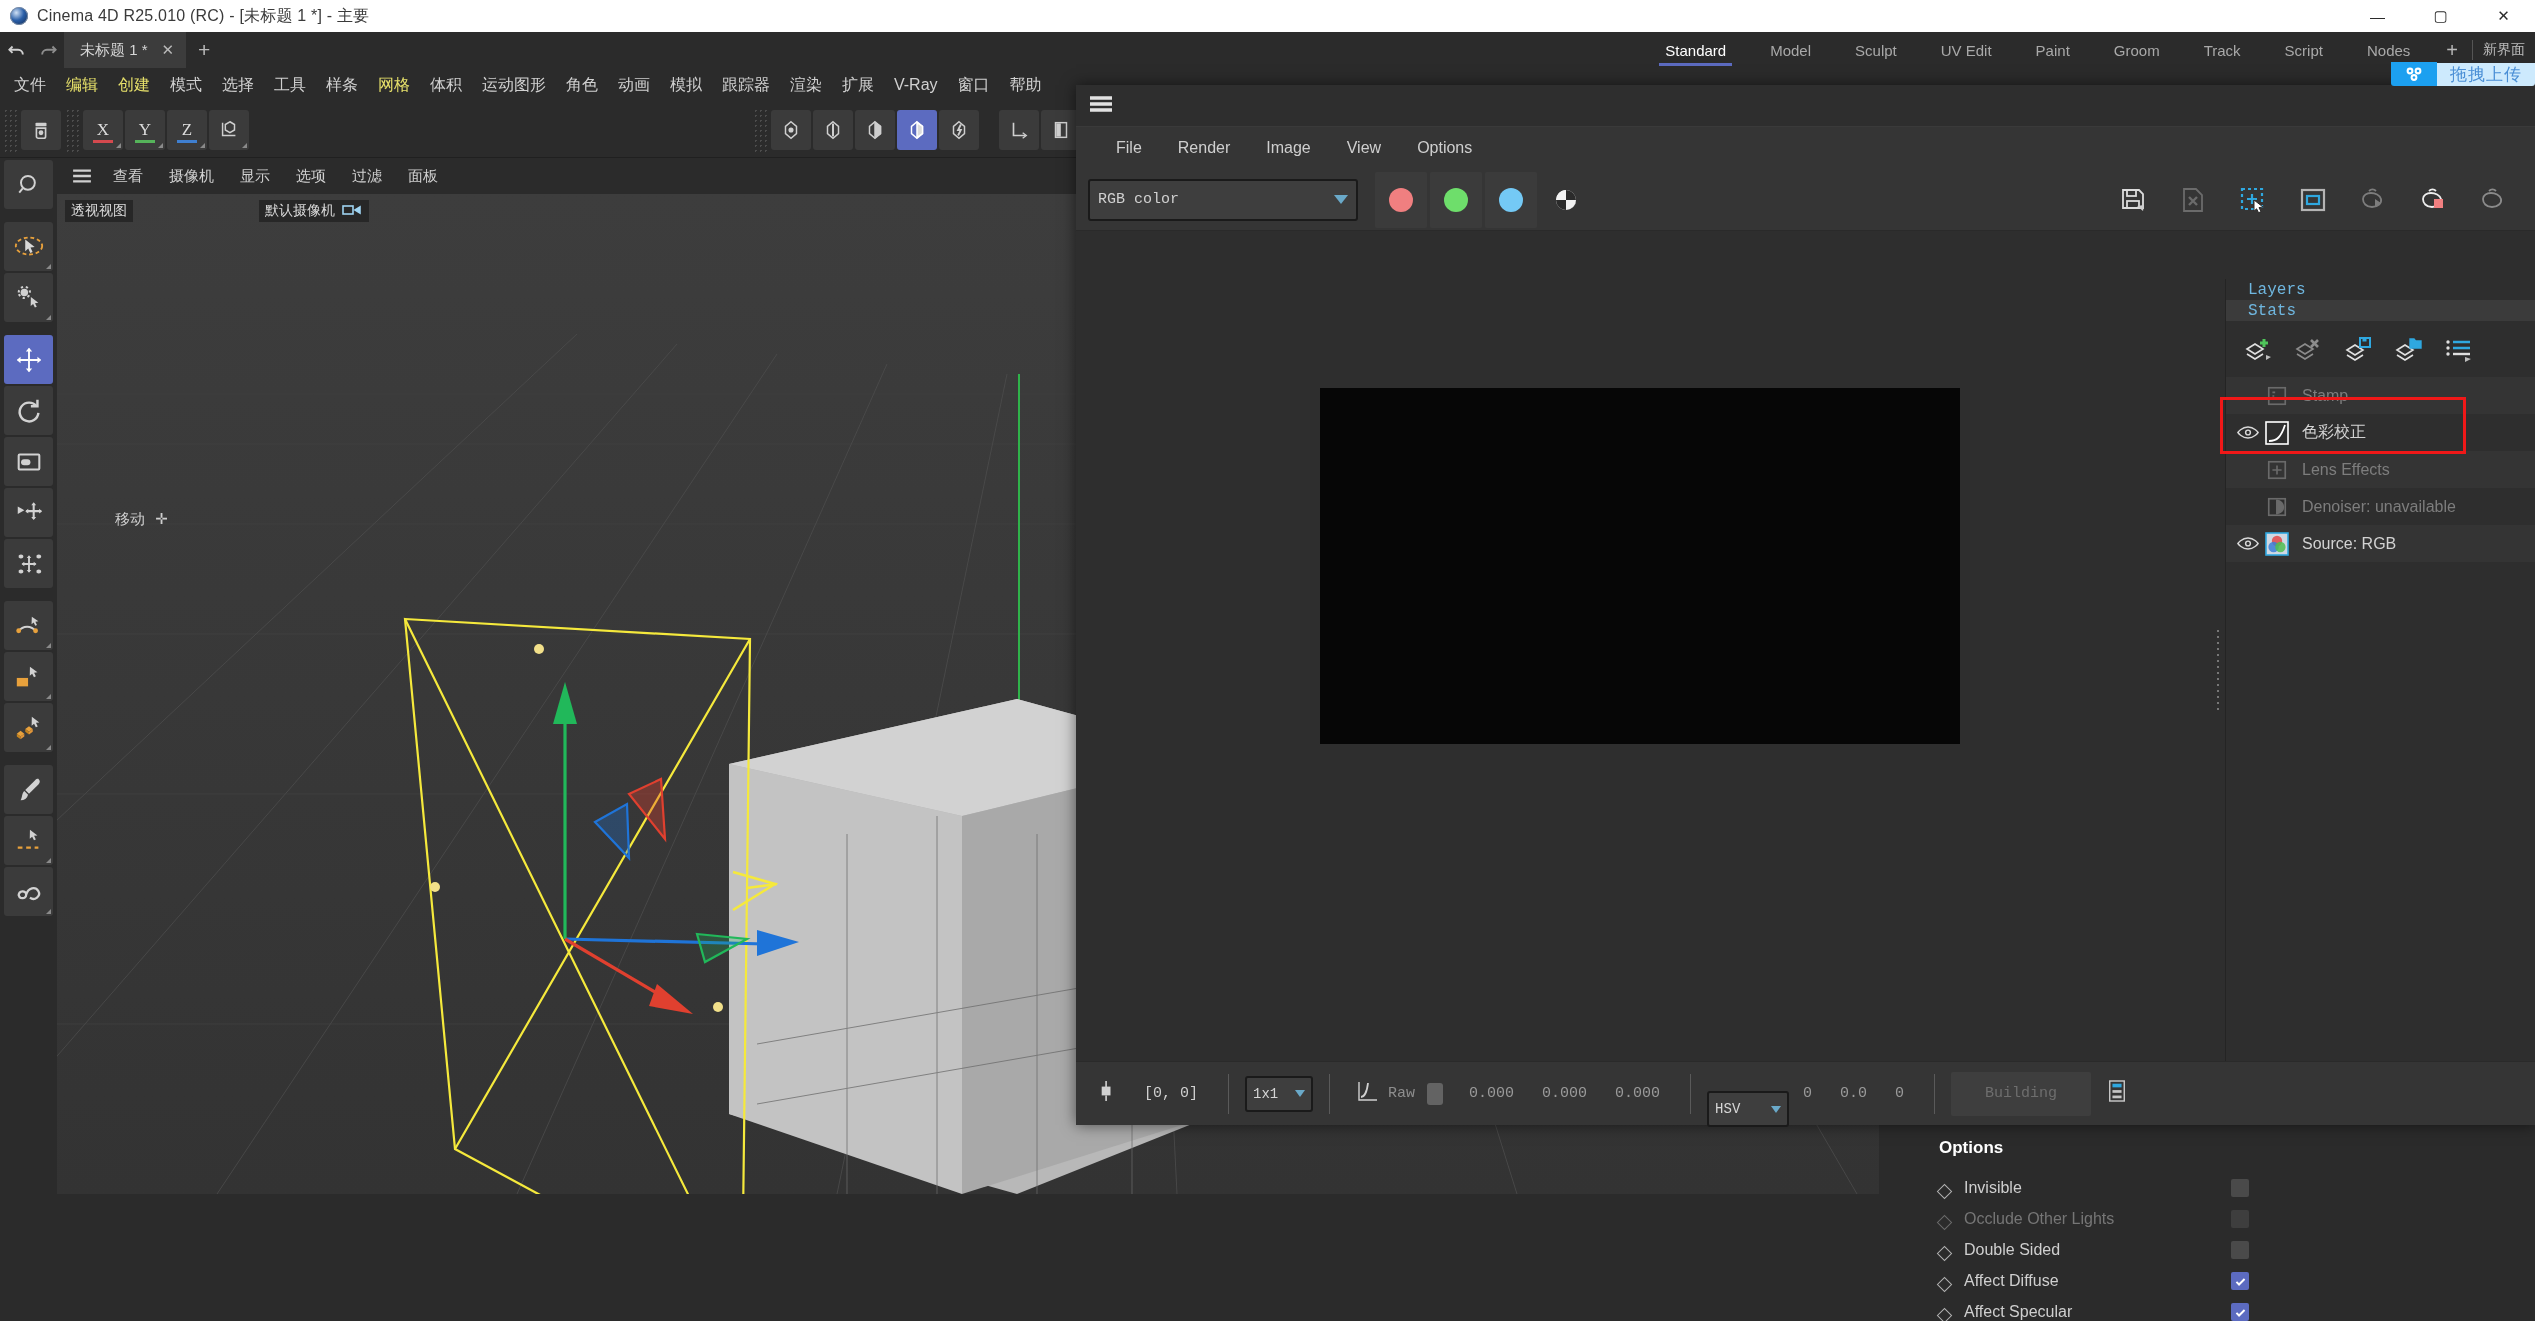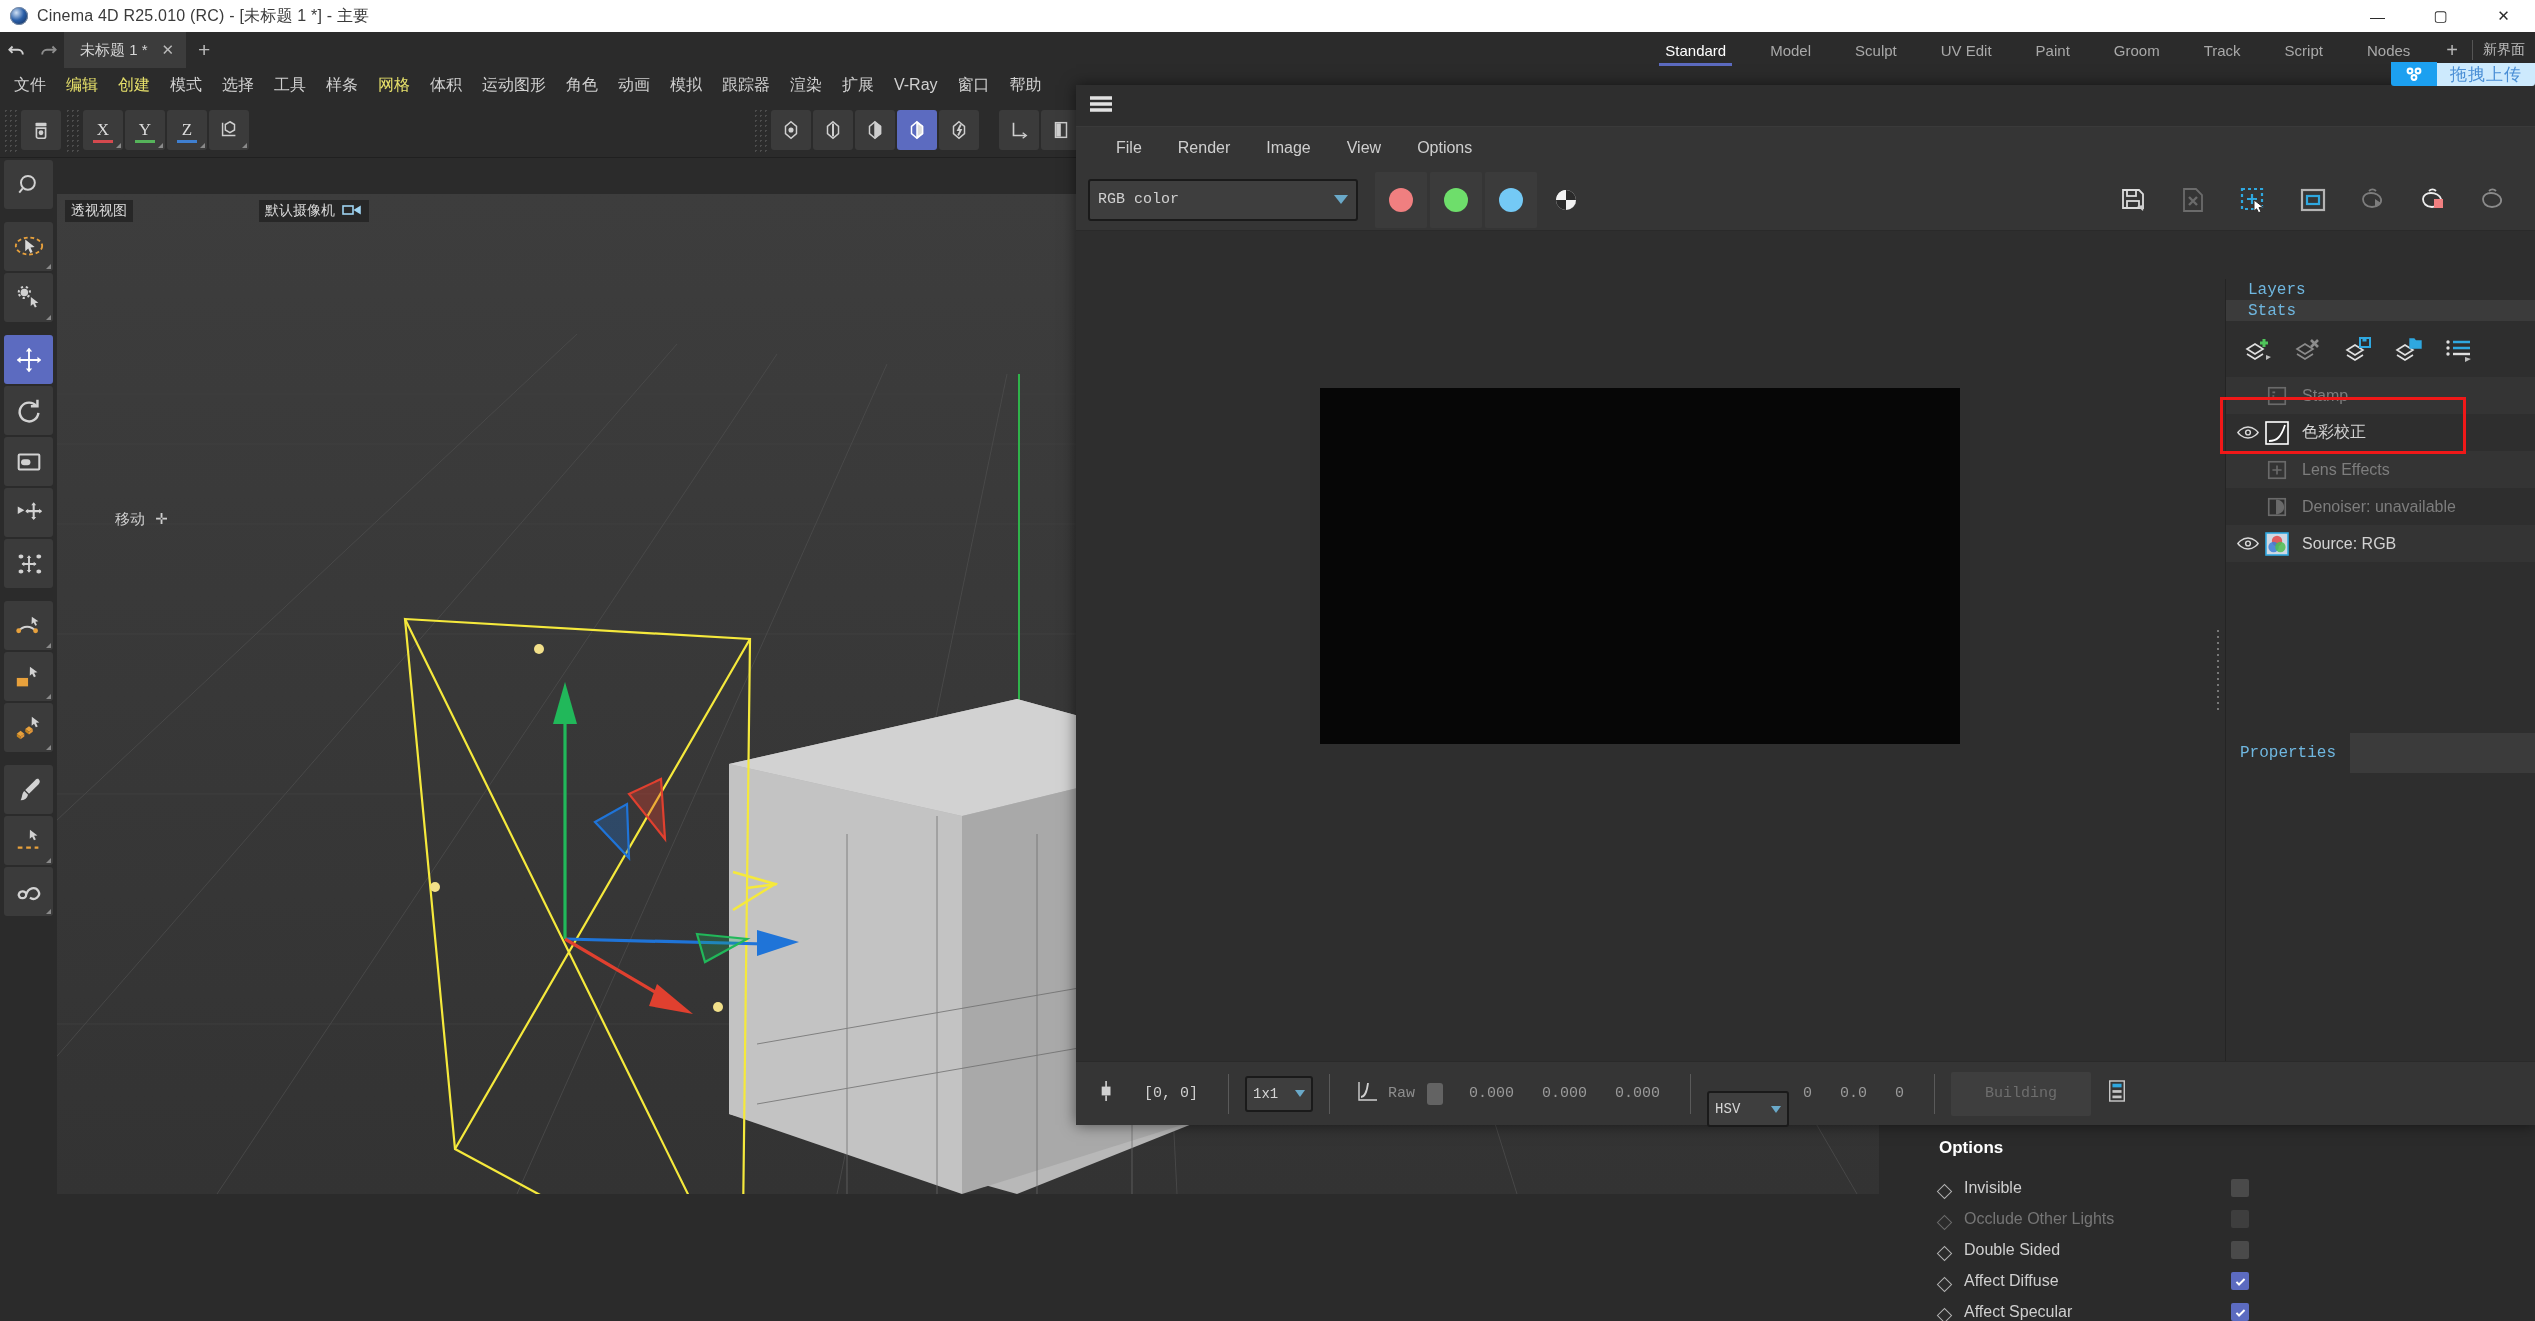--- a/index.html
+++ b/index.html
@@ -532,20 +532,33 @@
     </svg>
   </div>
   <div class="ltb corner">
     <svg viewBox="0 0 32 32" width="30" height="30" fill="none" stroke="#d2d2d2" stroke-width="2.4">
       <path d="M5 20c0-6 8-6 8-1s-8 5-8-1M13 19c2-8 10-9 13-4s-4 11-9 7"></path>
     </svg>
   </div>
 </div>
 
 <div id="viewport-wrap">
+  <div id="vpmenu">
+    <div style="width:34px;display:flex;align-items:center;justify-content:center">
+      <svg viewBox="0 0 24 18" width="22" height="16" stroke="#cfcfcf" stroke-width="2.6">
+          <path d="M2 3h20M2 9h20M2 15h20"></path>
+        </svg>
+    </div>
+    <div class="vm">查看</div>
+    <div class="vm">摄像机</div>
+    <div class="vm">显示</div>
+    <div class="vm">选项</div>
+    <div class="vm">过滤</div>
+    <div class="vm">面板</div>
+  </div>
 
   <div id="viewport">
 
     <svg width="1822" height="1000" style="position:absolute;left:0;top:0">
       <defs>
         <linearGradient id="bgv" x1="0" y1="0" x2="0" y2="1">
           <stop offset="0" stop-color="#3d3d3d"></stop>
             <stop offset="1" stop-color="#333333"></stop>
         </linearGradient>
       </defs>
@@ -892,24 +905,20 @@
                 <circle cx="8.6" cy="15" r="5.2" fill="#3b7fd6" opacity=".85"></circle>
                 <circle cx="15.4" cy="15" r="5.2" fill="#4fbf50" opacity=".85"></circle>
               </svg>
           </span>
           <span class="lname">Source: RGB</span>
         </div>
 
         <div id="hl-box"></div>
       </div>
 
-      <div id="props-hdr">
-        <span class="ph">Properties</span>
-        <span class="pfill"></span>
-      </div>
     </div>
   </div>
 
   <div id="vfb-status">
     <span style="margin:0 14px 0 8px">
       <svg viewBox="0 0 20 26" width="18" height="24" fill="none" stroke="#d0d0d0" stroke-width="1.8">
           <path d="M9 2v8M9 18v6"></path>
           <rect x="5" y="9" width="8" height="8" fill="#d0d0d0"></rect>
         </svg>
     </span>

